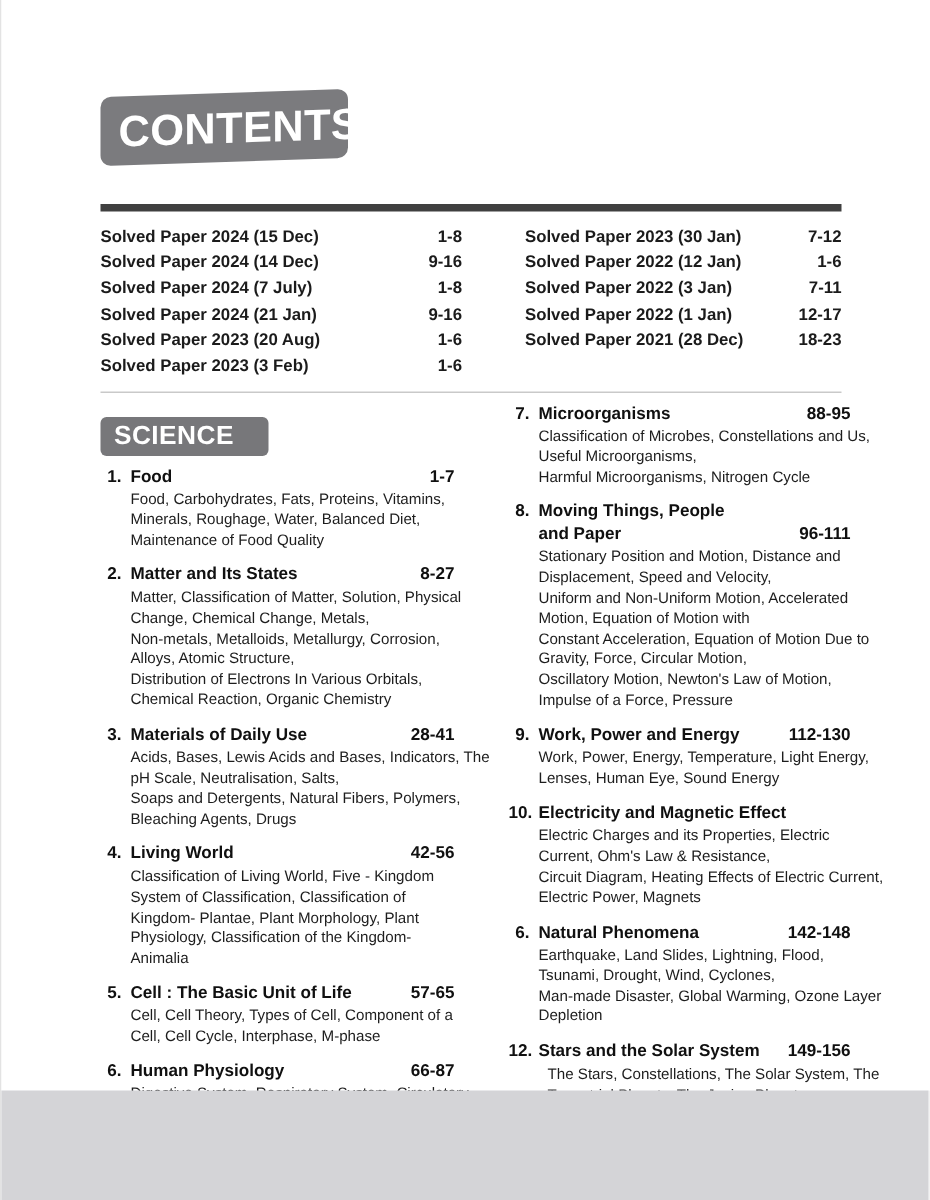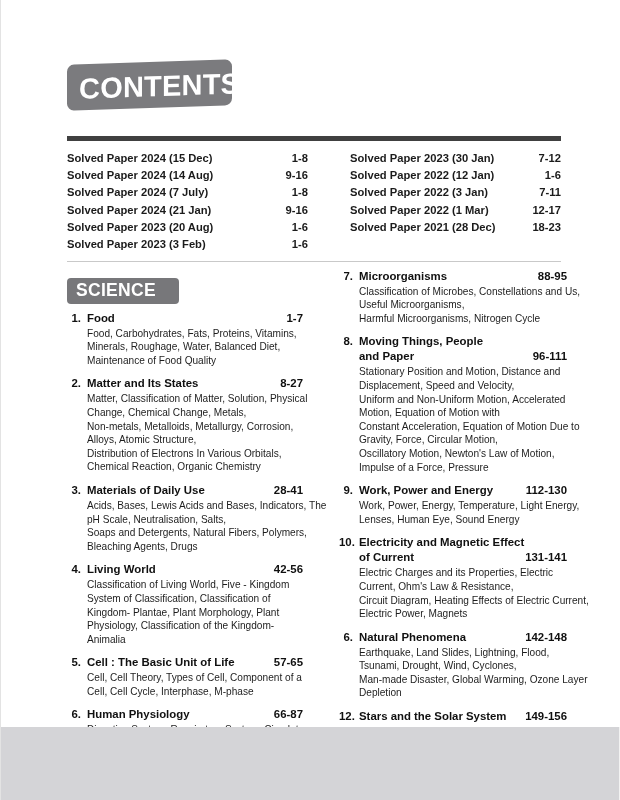--- a/index.html
+++ b/index.html
@@ -208,21 +208,21 @@
     </div>
 
     <div class="papers-block">
       <div class="papers-cols">
         <div class="papers-col" id="papers-left">
             <div class="paper-row">
               <span class="paper-title">Solved Paper 2024 (15 Dec)</span>
               <span class="paper-pages">1-8</span>
             </div>
             <div class="paper-row">
-              <span class="paper-title">Solved Paper 2024 (14 Aug)</span>
+              <span class="paper-title">Solved Paper 2024 (14 Dec)</span>
               <span class="paper-pages">9-16</span>
             </div>
             <div class="paper-row">
               <span class="paper-title">Solved Paper 2024 (7 July)</span>
               <span class="paper-pages">1-8</span>
             </div>
             <div class="paper-row">
               <span class="paper-title">Solved Paper 2024 (21 Jan)</span>
               <span class="paper-pages">9-16</span>
             </div>
@@ -242,21 +242,21 @@
             </div>
             <div class="paper-row">
               <span class="paper-title">Solved Paper 2022 (12 Jan)</span>
               <span class="paper-pages">1-6</span>
             </div>
             <div class="paper-row">
               <span class="paper-title">Solved Paper 2022 (3 Jan)</span>
               <span class="paper-pages">7-11</span>
             </div>
             <div class="paper-row">
-              <span class="paper-title">Solved Paper 2022 (1 Mar)</span>
+              <span class="paper-title">Solved Paper 2022 (1 Jan)</span>
               <span class="paper-pages">12-17</span>
             </div>
             <div class="paper-row">
               <span class="paper-title">Solved Paper 2021 (28 Dec)</span>
               <span class="paper-pages">18-23</span>
             </div>
           </div>
       </div>
     </div>
 
@@ -390,24 +390,20 @@
               <div class="dline">Work, Power, Energy, Temperature, Light Energy,</div>
               <div class="dline">Lenses, Human Eye, Sound Energy</div>
             </div>
           </div>
           <div class="chapter">
             <div class="chap-head two-line">
               <div class="line1">
                 <span class="chap-num">10.</span>
                 <span class="chap-title">Electricity and Magnetic Effect</span>
               </div>
-              <div class="line2">
-                <span class="chap-title-2">of Current</span>
-                <span class="chap-pages">131-141</span>
-              </div>
             </div>
             <div class="chap-desc">
               <div class="dline">Electric Charges and its Properties, Electric</div>
               <div class="dline">Current, Ohm's Law &amp; Resistance,</div>
               <div class="dline">Circuit Diagram, Heating Effects of Electric Current,</div>
               <div class="dline">Electric Power, Magnets</div>
             </div>
           </div>
           <div class="chapter">
             <div class="chap-head">

